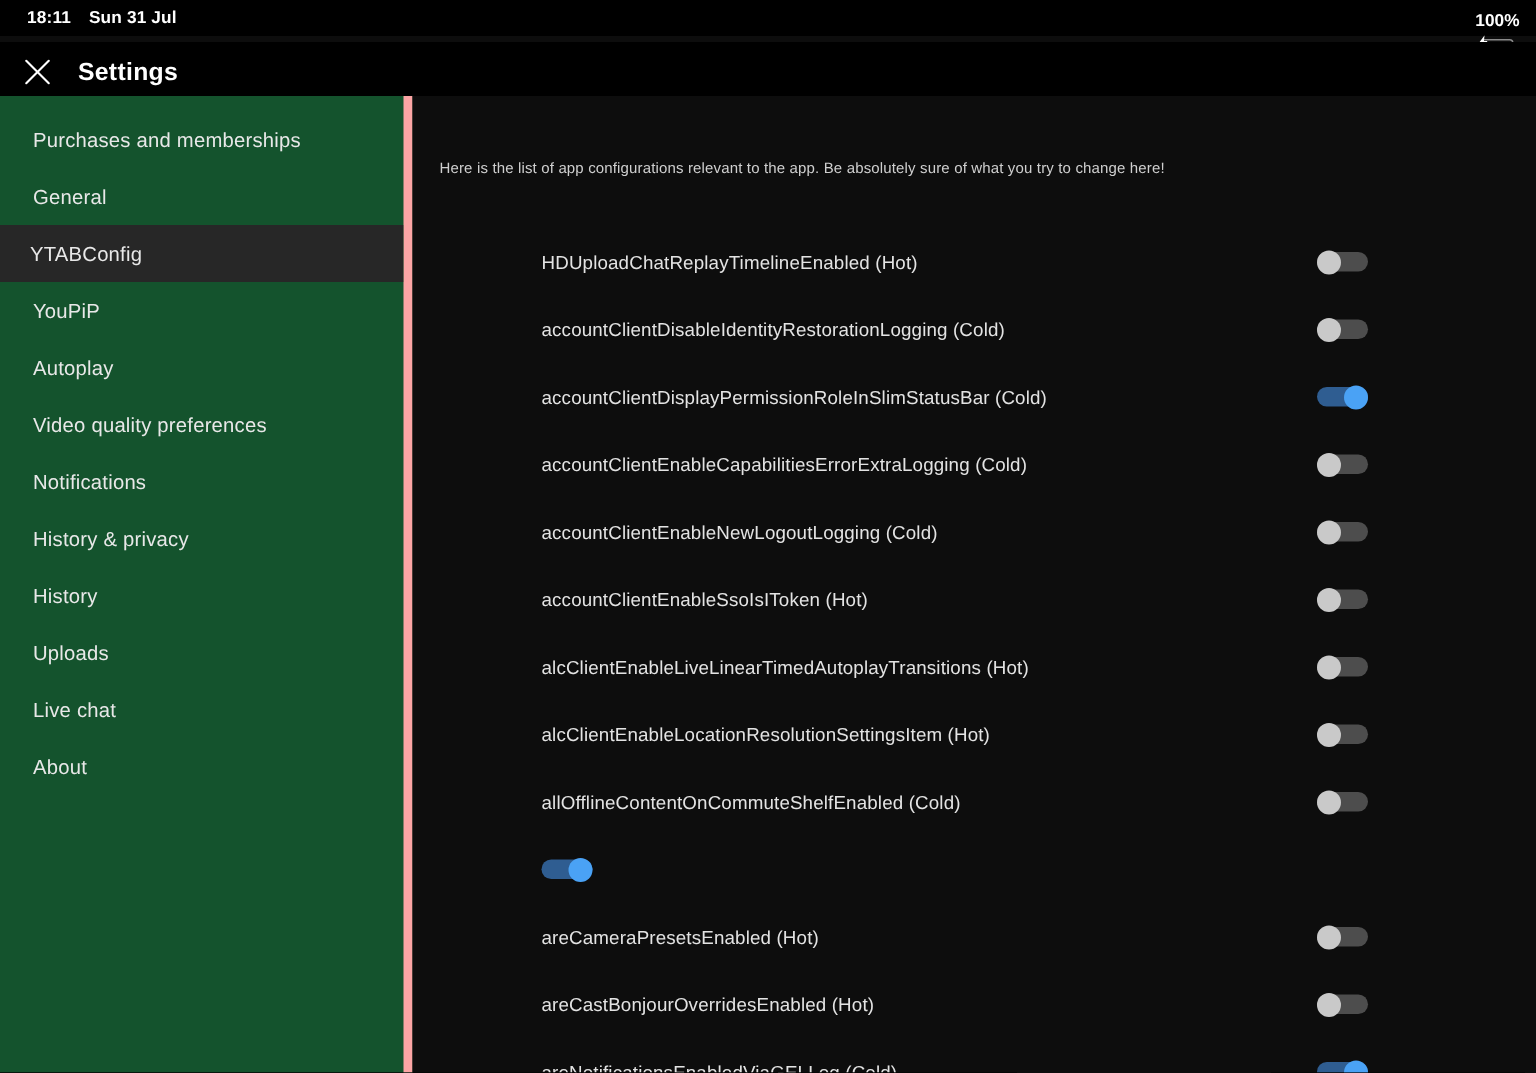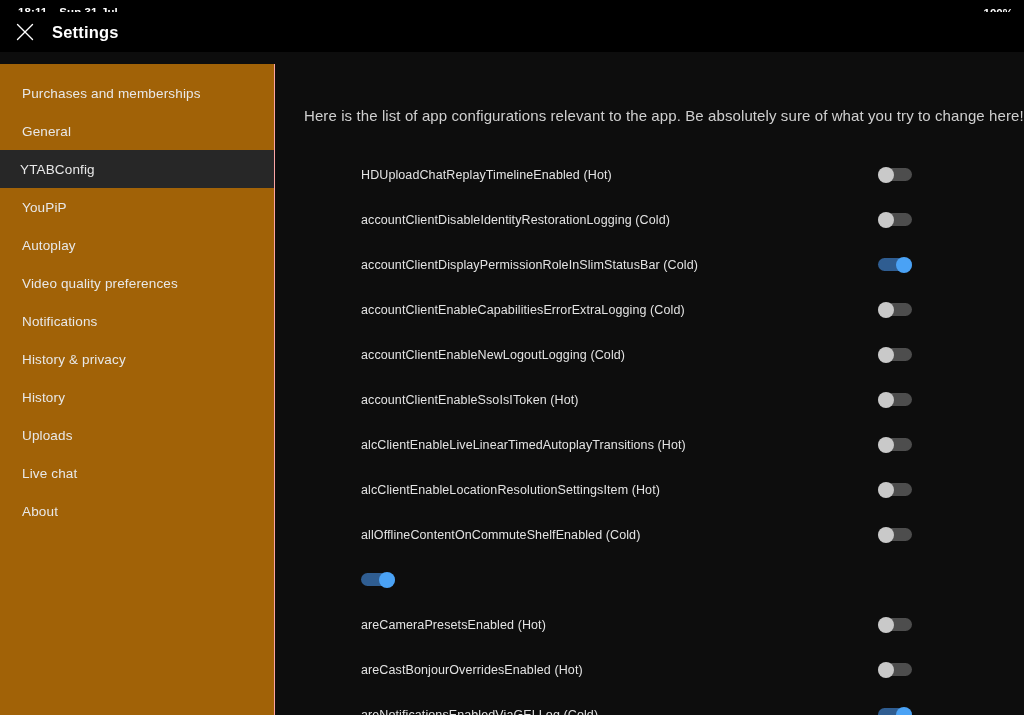--- a/index.html
+++ b/index.html
@@ -81,21 +81,21 @@
   .bolt {
     position: absolute;
     left: 50%;
     top: 50%;
     transform: translate(-50%, -50%);
   }
 
   
   .header {
     position: absolute;
-    top: 12px; left: 0;
+    top: 28px; left: 0;
     width: 1024px;
     height: 40px;
     background: #000000;
     display: flex;
     align-items: center;
     padding-left: 10px;
     gap: 12px;
   }
   .close-btn {
     width: 30px;
@@ -118,22 +118,22 @@
     top: 64px; left: 0;
     width: 1024px;
     height: 651px;
     display: flex;
   }
 
   
   .sidebar {
     width: 275px;
     height: 651px;
-    background: #a16207;
-    border-right: 1px solid #fca5a5;
+    background: #14532d;
+    border-right: 6px solid #fca5a5;
     padding-top: 10px;
     overflow: hidden;
   }
   .nav-item {
     height: 38px;
     display: flex;
     align-items: center;
     padding-left: 22px;
     font-size: 13.5px;
     color: #e8e8e8;
@@ -149,22 +149,22 @@
   .content {
     flex: 1;
     height: 651px;
     background: #0d0d0d;
     position: relative;
     overflow: hidden;
   }
   .content-intro {
     position: absolute;
     top: 43px;
-    left: 29px;
-    font-size: 15px;
+    left: 18px;
+    font-size: 10px;
     color: #cfcfcf;
     letter-spacing: 0.1px;
     white-space: nowrap;
   }
   .config-list {
     position: absolute;
     top: 88px;
     left: 0;
     right: 0;
   }

